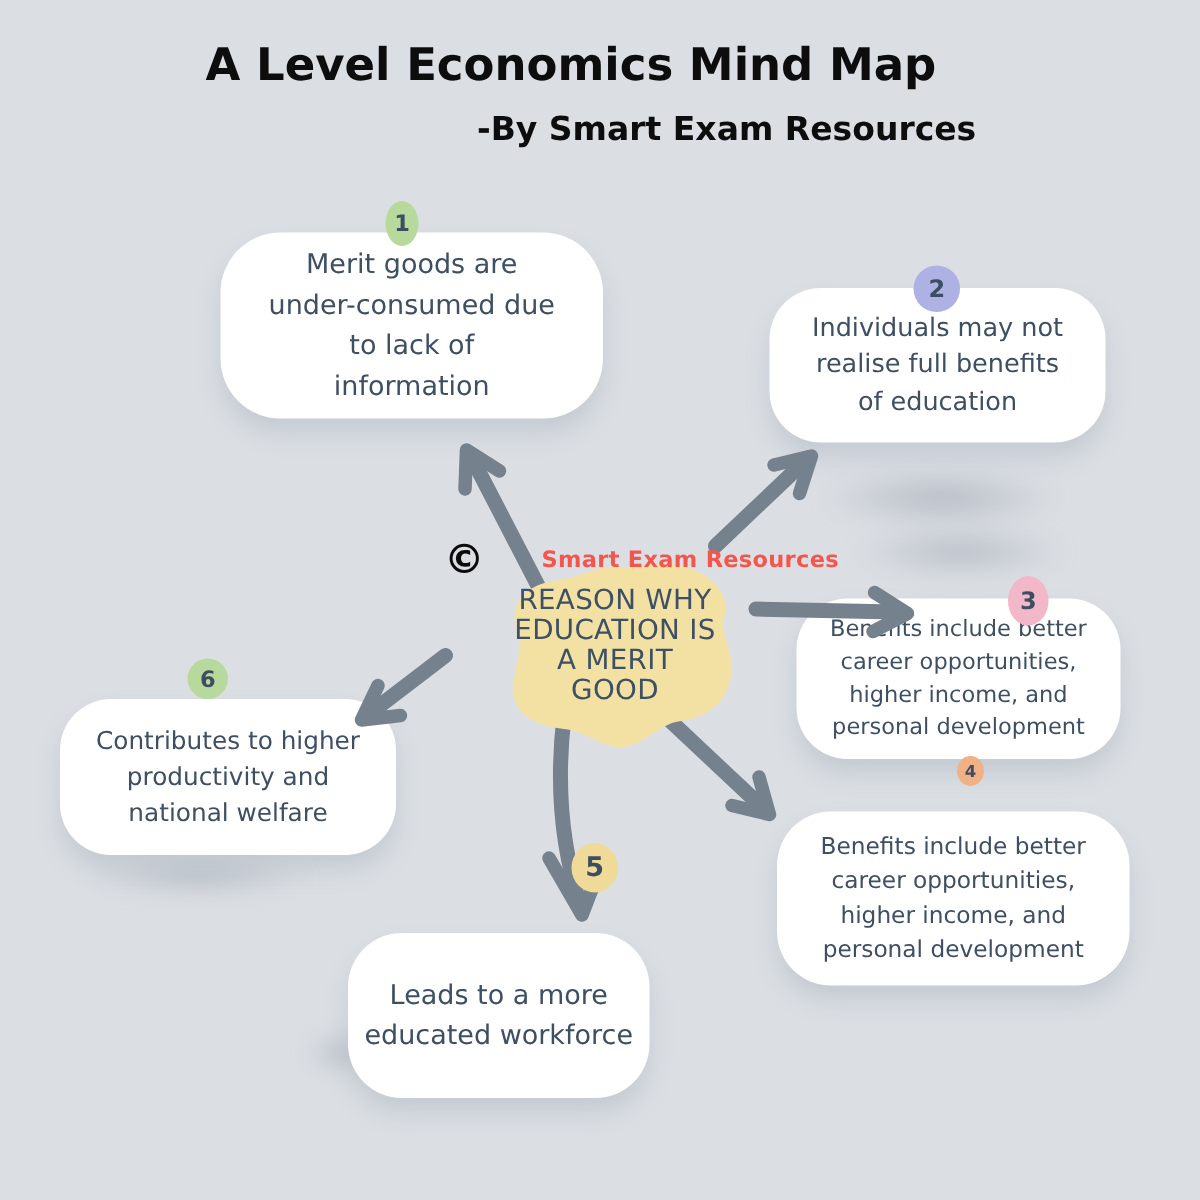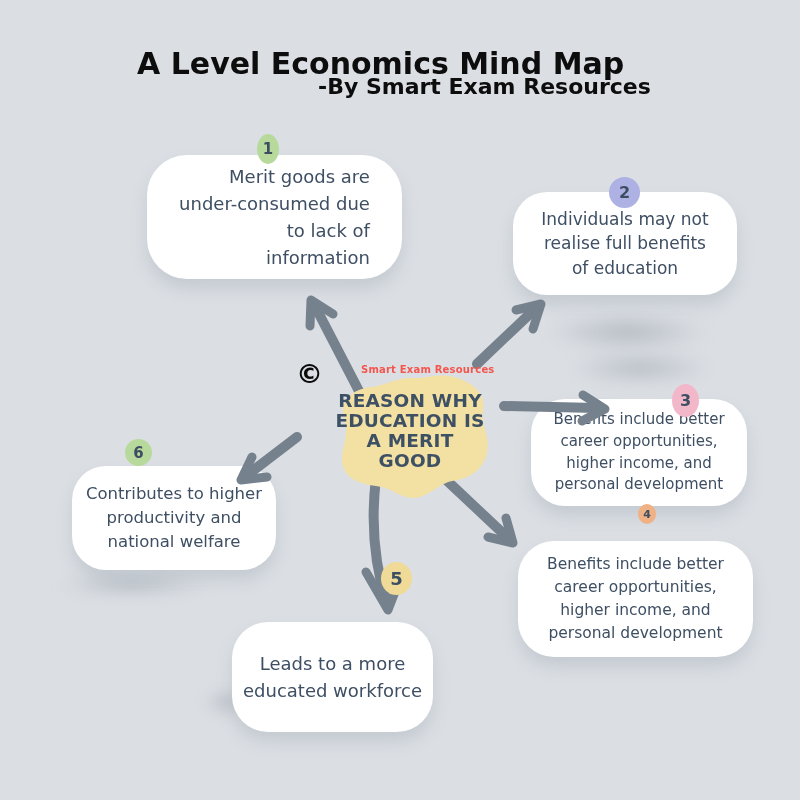--- a/index.html
+++ b/index.html
@@ -1,47 +1,47 @@
 <!DOCTYPE html>
 <html><head>
 <meta charset="utf-8">
 <style>
   * { margin:0; padding:0; box-sizing:border-box; }
   html,body { width:800px; height:800px; }
   body { font-family:"DejaVu Sans","Liberation Sans",sans-serif; }
   .canvas { position:relative; width:800px; height:800px; overflow:hidden; background:#dbdfe4; }
 
-  .page-title { position:absolute; left:137px; top:26px; font-size:30px; font-weight:700; color:#0d0d0d; letter-spacing:0;margin-top:20px; }
+  .page-title { position:absolute; left:137px; top:26px; font-size:30px; font-weight:700; color:#0d0d0d; letter-spacing:0; }
   .page-subtitle { position:absolute; left:318px; top:74px; font-size:22px; font-weight:700; color:#0d0d0d;text-align:center; }
 
   .smudge { position:absolute; border-radius:50%; filter:blur(7px); }
   .smudge-1 { left:545px; top:312px; width:165px; height:40px; background:radial-gradient(ellipse at center, rgba(150,158,168,0.55), rgba(150,158,168,0) 70%); }
   .smudge-2 { left:568px; top:350px; width:145px; height:36px; background:radial-gradient(ellipse at center, rgba(150,158,168,0.5), rgba(150,158,168,0) 70%); }
   .smudge-3 { left:55px;  top:573px; width:155px; height:24px; background:radial-gradient(ellipse at center, rgba(150,158,168,0.5), rgba(150,158,168,0) 70%); }
   .smudge-4 { left:203px; top:688px; width:48px;  height:28px; background:radial-gradient(ellipse at center, rgba(150,158,168,0.5), rgba(150,158,168,0) 70%); }
 
   .bubble { position:absolute; background:#ffffff; display:flex; align-items:center; justify-content:center;
             text-align:center; color:#3e4f63; white-space:pre-line; z-index:1;
             box-shadow:0 10px 16px rgba(120,130,145,0.22); }
-  .bubble-1 { left:147px; top:155px; width:255px; height:124px; border-radius:40px; font-size:18px; line-height:1.5;text-align:right; }
+  .bubble-1 { left:147px; top:155px; width:255px; height:124px; border-radius:40px; font-size:18px; line-height:1.5; }
   .bubble-2 { left:513px; top:192px; width:224px; height:103px; border-radius:34px; font-size:17px; line-height:1.45;text-align:center; }
   .bubble-3 { left:531px; top:399px; width:216px; height:107px; border-radius:34px; font-size:15px; line-height:1.45; }
   .bubble-4 { left:518px; top:541px; width:235px; height:116px; border-radius:36px; font-size:15.5px; line-height:1.5; }
   .bubble-5 { left:232px; top:622px; width:201px; height:110px; border-radius:36px; font-size:18px; line-height:1.5; }
-  .bubble-6 { left:40px;  top:466px; width:204px; height:104px; border-radius:34px; font-size:16.5px; line-height:1.45;margin-left:32px; }
+  .bubble-6 { left:40px;  top:466px; width:224px; height:104px; border-radius:34px; font-size:16.5px; line-height:1.45; }
 
   svg.arrows { position:absolute; left:0; top:0; z-index:2; pointer-events:none; }
   svg.blob   { position:absolute; left:0; top:0; z-index:3; pointer-events:none; }
 
   .center-label { position:absolute; left:327px; top:391px; width:166px; z-index:4; text-align:center;
-                  font-size:18.5px; font-weight:700; line-height:20px; letter-spacing:0.2px;
+                  font-size:18.5px; font-weight:400; line-height:20px; letter-spacing:0.2px;
                   color:#3e5064; white-space:pre-line; }
 
   .copyright { position:absolute; left:296px; top:358px; z-index:4; font-size:27px; font-weight:700; color:#0b0b0b; }
-  .brand     { position:absolute; left:361px; top:364px; z-index:4; font-size:10px; font-weight:700; color:#f4564d; letter-spacing:0.2px; }
+  .brand     { position:absolute; left:361px; top:364px; z-index:4; font-size:15px; font-weight:700; color:#f4564d; letter-spacing:0.2px; }
 
   .badge { position:absolute; z-index:5; display:flex; align-items:center; justify-content:center;
            font-weight:700; color:#3d4e62; border-radius:50%; }
   .badge-1 { left:257px; top:134px; width:22px; height:30px; font-size:15px; }
   .badge-2 { left:609px; top:177px; width:31px; height:31px; font-size:16px; }
   .badge-3 { left:672px; top:384px; width:27px; height:33px; font-size:16px; }
   .badge-4 { left:638px; top:504px; width:18px; height:20px; font-size:11px; }
   .badge-5 { left:381px; top:562px; width:31px; height:33px; font-size:18px; }
   .badge-6 { left:125px; top:439px; width:27px; height:27px; font-size:15px; }
 </style>

